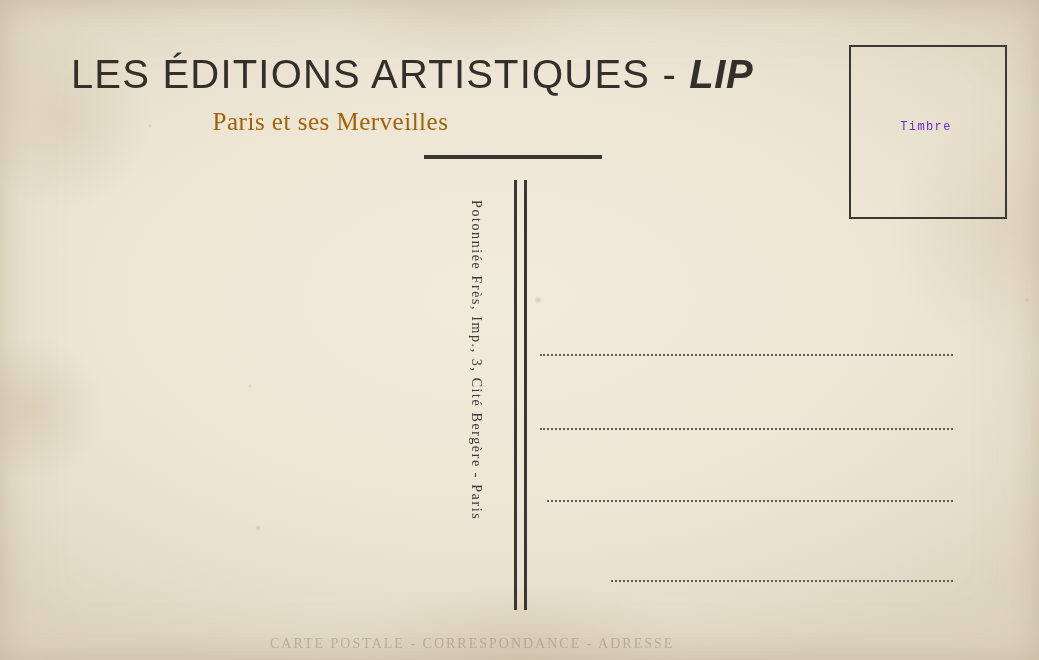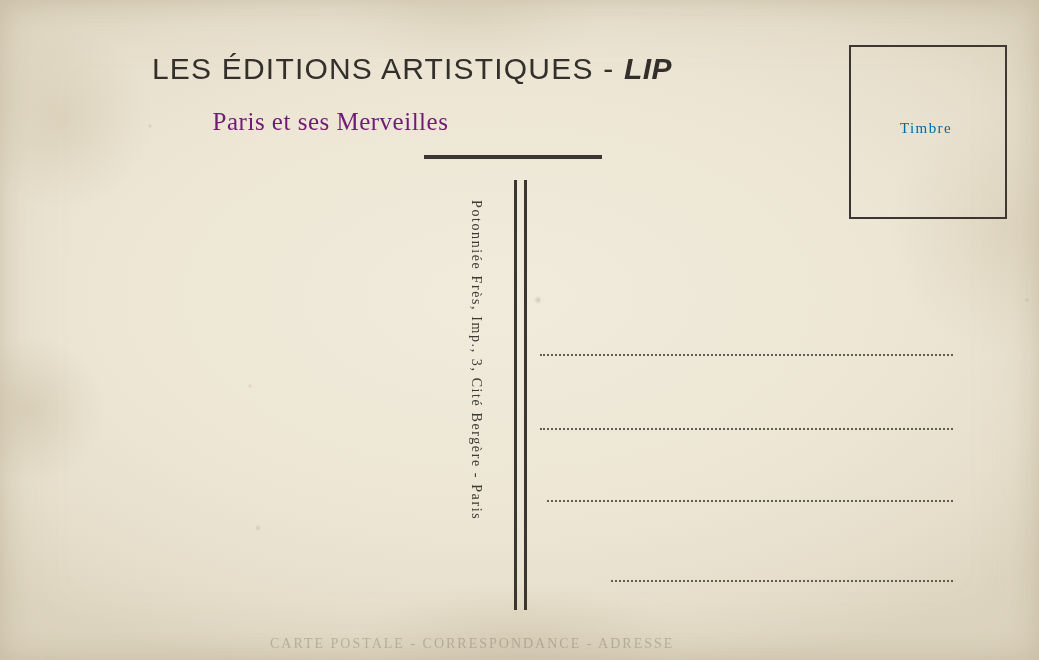--- a/index.html
+++ b/index.html
@@ -50,40 +50,40 @@
 
   
   .publisher-name {
     position: absolute;
     left: 0;
     top: 52px;
     width: 1039px;
     text-align: center;
     padding-right: 215px;
     box-sizing: border-box;
-    font-size: 30px;
+    font-size: 40px;
     letter-spacing: 1.2px;
     color: #33302c;
     white-space: nowrap;
   }
   .publisher-name .lip {
     font-style: italic;
     font-weight: bold;
     letter-spacing: 0.5px;
   }
   .series-title {
     position: absolute;
     left: 0;
     top: 108px;
     width: 876px;
     text-align: center;
     padding-right: 215px;
     box-sizing: border-box;
     font-size: 25px;
-    color: #701a75;
+    color: #a16207;
     font-family: "Liberation Serif", serif;
     letter-spacing: 0.5px;
   }
   .header-rule {
     position: absolute;
     left: 424px;
     top: 155px;
     width: 178px;
     height: 4px;
     background: #3a3733;
@@ -97,24 +97,24 @@
     width: 154px;
     height: 170px;
     border: 2px solid #3a3733;
   }
   .stamp-label {
     position: absolute;
     left: 849px;
     top: 120px;
     width: 154px;
     text-align: center;
-    font-family: Liberation Serif, serif;
-    font-size: 15px;
+    font-family: Liberation Mono, monospace;
+    font-size: 12px;
     letter-spacing: 1.4px;
-    color: #0369a1;
+    color: #6d28d9;
   }
 
   
   .divider-line {
     position: absolute;
     top: 180px;
     width: 3px;
     height: 430px;
     background: #3a3733;
   }

